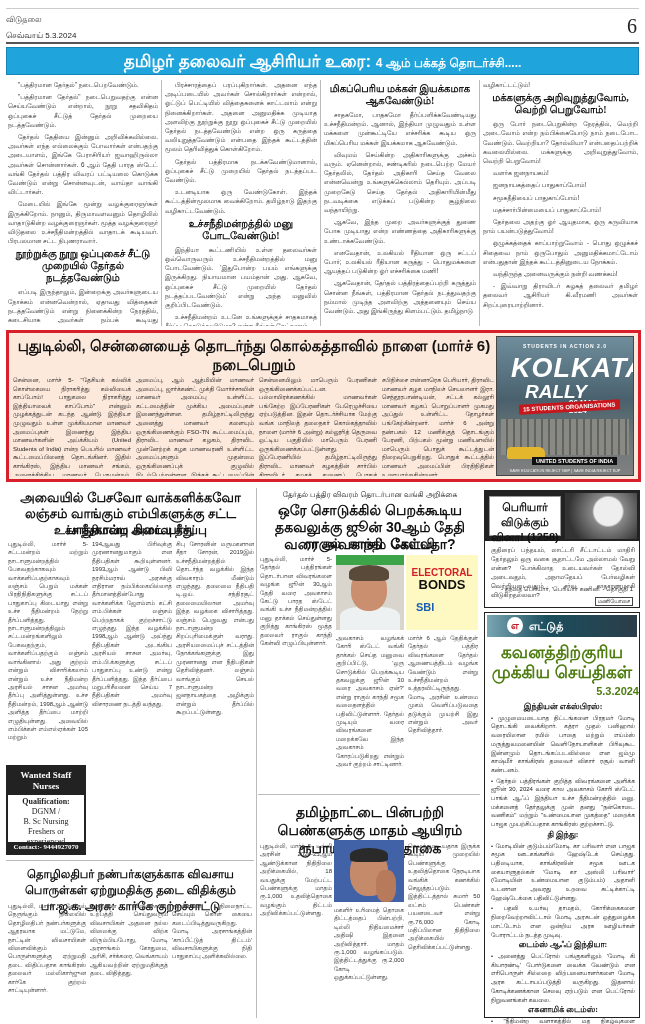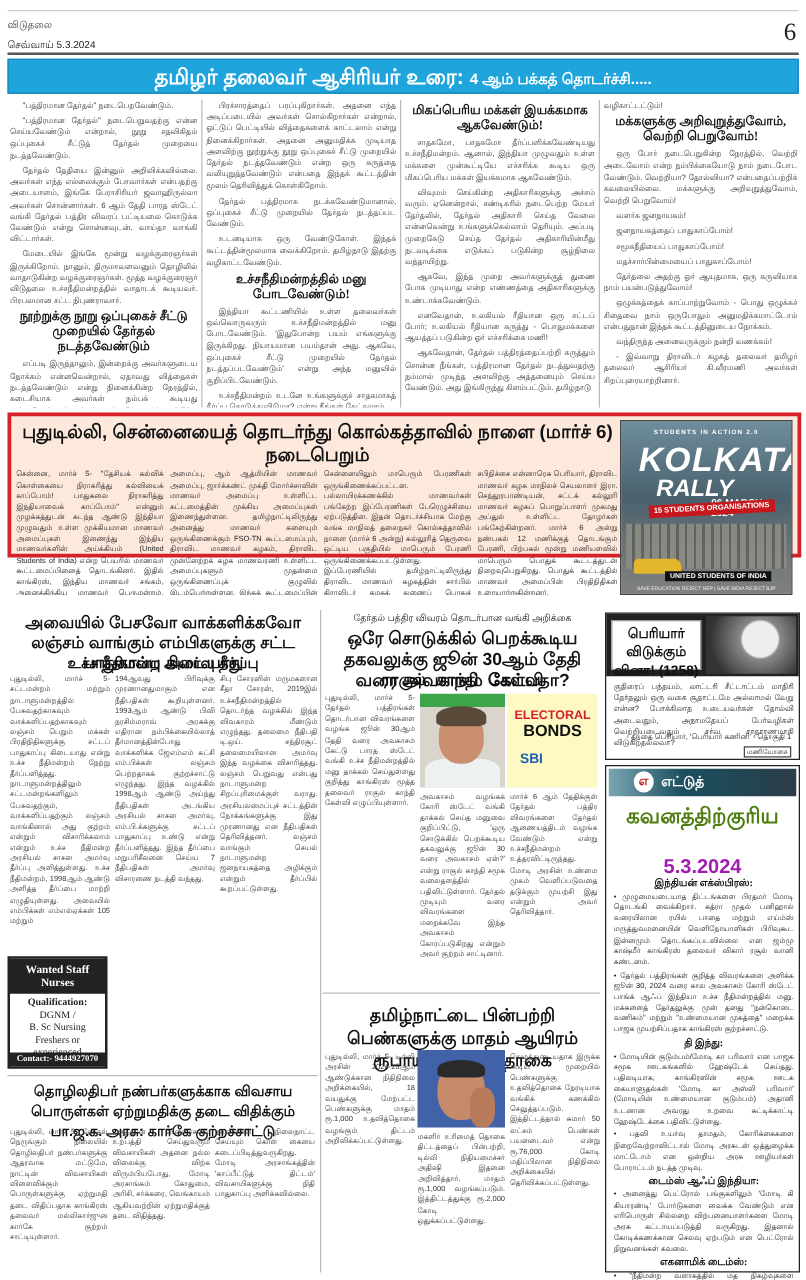--- a/index.html
+++ b/index.html
@@ -7,21 +7,21 @@
 .hdr{position:absolute;left:6px;right:6px;top:8px;height:36px;border-top:1px solid #ccc;border-bottom:2px solid #555}
 .hdr .pname{position:absolute;left:0;top:6px;font-size:8px;color:#444}
 .hdr .pdate{position:absolute;left:0;top:22px;font-size:8px;color:#222}
 .hdr .pno{position:absolute;right:2px;top:6px;font-family:"Liberation Serif",serif;font-size:20px;color:#222}
 .banner{position:absolute;left:6px;right:6px;top:47px;height:28px;background:#1fa4dc;color:#fff;text-align:center;font-weight:bold;font-size:17px;line-height:28px;border:1px solid #1585b8}
 .banner small{font-size:12px}
 .col{position:absolute;font-size:6.3px;line-height:9.2px;color:#333;text-align:justify;overflow:hidden}
 .col p{text-indent:10px;margin-bottom:3px}
 .col h4{font-family:"Liberation Serif",serif;font-size:10px;text-align:center;line-height:12px;margin:3px 0 3px;color:#111;font-weight:bold}
 .vline{position:absolute;width:1px;background:#bbb}
-.redbox{position:absolute;left:6px;right:4px;top:330px;height:116px;border:3px solid #d8202a;background:#fde9dc}
+.redbox{position:absolute;left:6px;right:4px;top:330px;height:152px;border:3px solid #d8202a;background:#fde9dc}
 .redbox .rh{position:absolute;left:6px;width:478px;top:3px;text-align:center;font-weight:bold;font-size:15px;line-height:19px;color:#111}
 .redbox .rcol{position:absolute;top:43px;width:118px;font-size:6px;line-height:8.6px;color:#222;text-align:justify;height:100px;overflow:hidden}
 .poster{position:absolute;right:4px;top:3px;width:138px;height:140px;background:linear-gradient(#6f8d9c,#49616d 45%,#6a7376 70%,#808080);overflow:hidden;border:1px solid #444}
 .poster .t1{position:absolute;top:6px;width:100%;text-align:center;color:#fff;font-size:5px;letter-spacing:1px;font-weight:bold}
 .poster .t2{position:absolute;top:16px;left:14px;color:#fff;font-size:27px;font-weight:bold;font-style:italic;letter-spacing:1px}
 .poster .t3{position:absolute;top:44px;left:28px;color:#fff;font-size:19px;font-weight:bold;font-style:italic}
 .poster .t4{position:absolute;top:62px;left:72px;color:#fff;font-size:8px;font-weight:bold;line-height:8px;width:50px}
 .poster .t5{position:absolute;top:65px;left:22px;background:#c8161d;color:#fff;font-size:6px;font-weight:bold;padding:2px 4px;transform:rotate(-3deg)}
 .poster .bld{position:absolute;left:4px;right:4px;top:82px;height:36px;background:repeating-linear-gradient(90deg,#8c8c84 0 5px,#5f625e 5px 7px);opacity:.9}
 .poster .taxi{position:absolute;left:10px;top:110px;width:38px;height:12px;background:#e4b62c;border-radius:4px 6px 2px 2px}
@@ -45,21 +45,21 @@
 .periyar .ptop{position:absolute;left:0;top:0;width:154px;height:50px;background:#222}
 .periyar .ptitle{position:absolute;left:4px;top:5px;width:72px;height:40px;background:#fff;color:#111;font-weight:bold;font-size:11px;line-height:15px;text-align:center;border:1px solid #999;padding-top:3px}
 .periyar .pimg{position:absolute;left:80px;top:2px;width:72px;height:46px;background:radial-gradient(circle at 60% 40%,#eee 0 14px,#888 16px,#333 40px)}
 .periyar .ptxt{position:absolute;left:6px;top:54px;width:144px;font-size:6.2px;line-height:9px;text-align:justify;color:#222}
 .periyar .pauth{position:absolute;right:6px;top:95px;font-size:6px;color:#222}
 .periyar .pbtn{position:absolute;right:6px;top:106px;font-size:5.5px;border:1px solid #444;padding:0 2px}
 .news{position:absolute;left:484px;top:612px;width:156px;height:406px;border:1px solid #222}
 .news .nstrip{position:absolute;left:2px;top:2px;width:150px;height:22px;background:linear-gradient(90deg,#7aa6b3,#1b4e5e 40%,#2b3d48);color:#fff;font-weight:bold;font-size:11px;line-height:22px;padding-left:30px}
 .news .nstrip .e{position:absolute;left:20px;top:2px;width:16px;height:17px;background:#fff;color:#c01a20;border-radius:50%;text-align:center;line-height:17px;font-size:10px}
 .news .ntitle{position:absolute;top:30px;width:100%;text-align:center;font-weight:bold;font-size:17px;line-height:20px;color:#4d7c0f}
-.news .ndate{position:absolute;top:72px;width:100%;text-align:center;font-weight:bold;font-size:16px;color:#a21caf}
+.news .ndate{position:absolute;top:72px;width:100%;text-align:right;font-weight:bold;font-size:11px;color:#4d7c0f}
 .news .nbody{position:absolute;left:6px;top:88px;width:144px;font-size:6px;line-height:8.7px;text-align:justify;color:#222}
 .news .nbody h5{text-align:center;font-size:8px;margin:2px 0;font-family:"Liberation Serif",serif;color:#111}
 .news .nbody p{margin-bottom:2px}
 .photo3{position:absolute;left:334px;top:840px;width:70px;height:62px;background:#4262a8;overflow:hidden}
 .photo3 .face{position:absolute;left:16px;top:10px;width:38px;height:46px;border-radius:45%;background:#c58a6a}
 .photo3 .hair{position:absolute;left:16px;top:8px;width:38px;height:14px;border-radius:50% 50% 20% 20%;background:#2a2a2a}
 .photo3 .hand{position:absolute;left:42px;top:30px;width:20px;height:32px;border-radius:40%;background:#b77b5c}
 .hr{position:absolute;height:1px;background:#bbb}
 </style>
 </head>
@@ -200,20 +200,21 @@
   <div class="pbtn">மணியோசை</div>
 </div>
 
 <div class="news">
   <div class="nstrip">
     <span class="e">எ</span>
     <span style="margin-left:12px">எட்டுத் திக்குகளிலிருந்து...</span>
   </div>
   <div class="ntitle">
     <div>கவனத்திற்குரிய</div>
+    <div>முக்கிய செய்திகள்</div>
   </div>
   <div class="ndate">5.3.2024</div>
   <div class="nbody">
     <h5>இந்தியன் எக்ஸ்பிரஸ்:</h5>
     <p>• முழுமையடையாத திட்டங்களை பிரதமர் மோடி தொடங்கி வைக்கிறார். கத்ரா முதல் பனிஹால் வரையிலான ரயில் பாதை மற்றும் எய்ம்ஸ் மருத்துவமனையின் வெளிநோயாளிகள் பிரிவுகூட இன்னமும் தொடங்கப்படவில்லை என ஜம்மு காஷ்மீர் காங்கிரஸ் தலைவர் விகார் ரசூல் வானி கண்டனம்.</p>
     <p>• தேர்தல் பத்திரங்கள் குறித்த விவரங்களை அளிக்க ஜூன் 30, 2024 வரை கால அவகாசம் கோரி ஸ்டேட் பாங்க் ஆஃப் இந்தியா உச்ச நீதிமன்றத்தில் மனு. மக்களைத் தேர்தலுக்கு முன் தனது "நன்கொடை வணிகம்" மற்றும் "உண்மையான முகத்தை" மறைக்க பாஜக முயற்சிப்பதாக காங்கிரஸ் குற்றச்சாட்டு.</p>
     <h5>தி இந்து:</h5>
     <p>• மோடியின் குடும்பம்/மோடி கா பரிவார் என பாஜக சமூக ஊடகங்களில் ஹேஷ்டேக் செய்தது. பதிலடியாக, காங்கிரஸின் சமூக ஊடக கையாளுதல்கள் 'மோடி கா அஸ்லி பரிவார்' (மோடியின் உண்மையான குடும்பம்) அதானி உடனான அவரது உறவை சுட்டிக்காட்டி ஹேஷ்டேக்கை பதிவிட்டுள்ளது.</p>
     <p>• பதவி உயர்வு தாமதம், கோரிக்கைகளை நிறைவேற்றாவிட்டால் மோடி அரசுடன் ஒத்துழைக்க மாட்டோம் என ஒன்றிய அரசு ஊழியர்கள் போராட்டம் நடத்த முடிவு.</p>
     <h5>டைம்ஸ் ஆஃப் இந்தியா:</h5>

